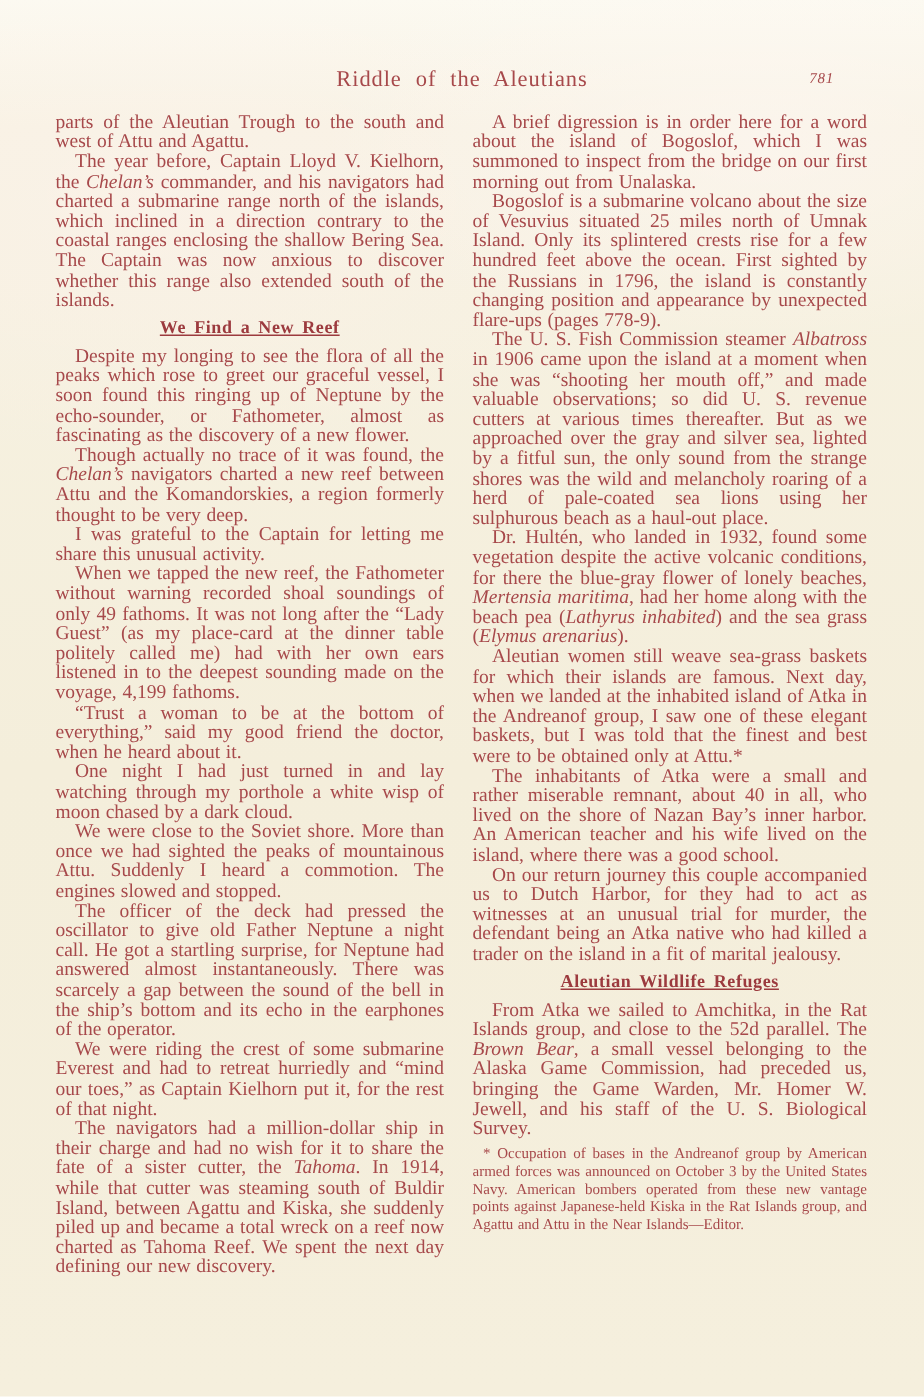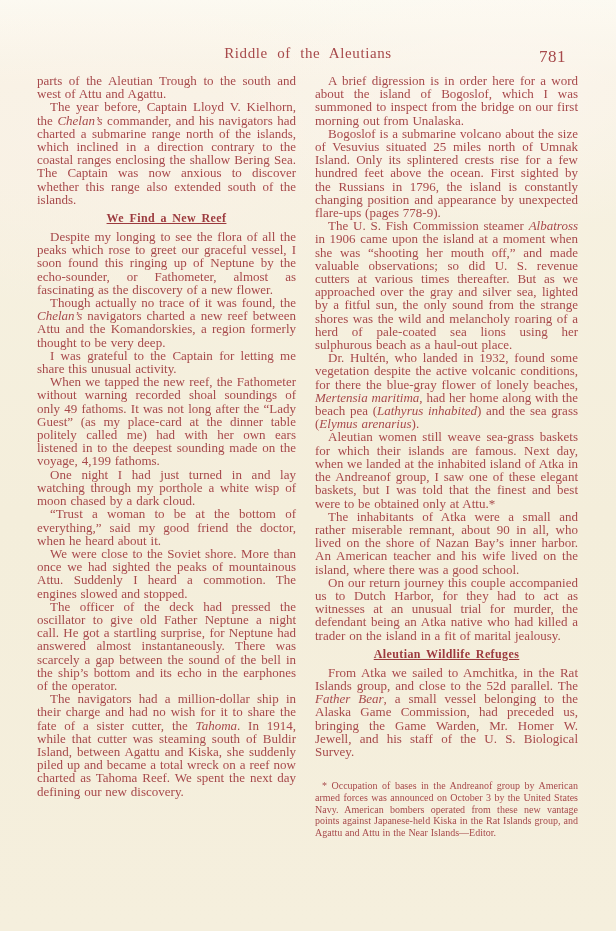--- a/index.html
+++ b/index.html
@@ -25,24 +25,25 @@
   }
   .running-title {
     text-align: center;
     font-size: 15px;
     letter-spacing: 0.6px;
     word-spacing: 5px;
     color: var(--ink, #a7494b);
   }
   .page-number {
     position: absolute;
-    top: 2px; right: 50px;
-    font-size: 17px;
+    top: 2px; right: 60px;
+    font-size: 10px;
     letter-spacing: 0.5px;
     color: var(--ink, #a7494b);
+    font-style: italic;
   }
   .columns {
     position: absolute;
     top: 74px; left: 37px;
     display: flex;
     gap: 19px;
   }
   .col { width: 259px; }
   .col.right { width: 263px; }
   .para {
@@ -59,21 +60,21 @@
     margin: 5px 0 4px;
     text-align: center;
     font-weight: bold;
     font-size: 12px;
     letter-spacing: 0.4px;
     word-spacing: 2px;
     color: var(--heading-ink, #9c3a3e);
     text-decoration: underline;
   }
   .footnote {
-    margin-top: 22px;
+    margin-top: 6px;
     font-size: 10px;
     line-height: 11.7px;
     text-align: justify;
     text-indent: 7px;
     word-spacing: 0.4px;
     color: var(--ink, #a7494b);
   }
   i { }
 </style>
 </head>
@@ -87,32 +88,33 @@
 
   <div class="columns">
     <div class="col left" id="col-left">
         <p class="para noindent">parts of the Aleutian Trough to the south and west of Attu and Agattu.</p>
         <p class="para">The year before, Captain Lloyd V. Kielhorn, the <i>Chelan’s</i> commander, and his navigators had charted a submarine range north of the islands, which inclined in a direction contrary to the coastal ranges enclosing the shallow Bering Sea. The Captain was now anxious to discover whether this range also extended south of the islands.</p>
         <div class="section-heading">We Find a New Reef</div>
         <p class="para">Despite my longing to see the flora of all the peaks which rose to greet our graceful vessel, I soon found this ringing up of Neptune by the echo-sounder, or Fathometer, almost as fascinating as the discovery of a new flower.</p>
         <p class="para">Though actually no trace of it was found, the <i>Chelan’s</i> navigators charted a new reef between Attu and the Komandorskies, a region formerly thought to be very deep.</p>
         <p class="para">I was grateful to the Captain for letting me share this unusual activity.</p>
         <p class="para">When we tapped the new reef, the Fathometer without warning recorded shoal soundings of only 49 fathoms. It was not long after the “Lady Guest” (as my place-card at the dinner table politely called me) had with her own ears listened in to the deepest sounding made on the voyage, 4,199 fathoms.</p>
+        <p class="para">“Trust a woman to be at the bottom of everything,” said my good friend the doctor, when he heard about it.</p>
         <p class="para">One night I had just turned in and lay watching through my porthole a white wisp of moon chased by a dark cloud.</p>
-        <p class="para">“Trust a woman to be at the bottom of everything,” said my good friend the doctor, when he heard about it.</p>
         <p class="para">We were close to the Soviet shore. More than once we had sighted the peaks of mountainous Attu. Suddenly I heard a commotion. The engines slowed and stopped.</p>
         <p class="para">The officer of the deck had pressed the oscillator to give old Father Neptune a night call. He got a startling surprise, for Neptune had answered almost instantaneously. There was scarcely a gap between the sound of the bell in the ship’s bottom and its echo in the earphones of the operator.</p>
+        <p class="para">We were riding the crest of some submarine Everest and had to retreat hurriedly and “mind our toes,” as Captain Kielhorn put it, for the rest of that night.</p>
         <p class="para">The navigators had a million-dollar ship in their charge and had no wish for it to share the fate of a sister cutter, the <i>Tahoma</i>. In 1914, while that cutter was steaming south of Buldir Island, between Agattu and Kiska, she suddenly piled up and became a total wreck on a reef now charted as Tahoma Reef. We spent the next day defining our new discovery.</p>
       </div>
     <div class="col right" id="col-right">
         <p class="para">A brief digression is in order here for a word about the island of Bogoslof, which I was summoned to inspect from the bridge on our first morning out from Unalaska.</p>
         <p class="para">Bogoslof is a submarine volcano about the size of Vesuvius situated 25 miles north of Umnak Island. Only its splintered crests rise for a few hundred feet above the ocean. First sighted by the Russians in 1796, the island is constantly changing position and appearance by unexpected flare-ups (pages 778-9).</p>
         <p class="para">The U. S. Fish Commission steamer <i>Albatross</i> in 1906 came upon the island at a moment when she was “shooting her mouth off,” and made valuable observations; so did U. S. revenue cutters at various times thereafter. But as we approached over the gray and silver sea, lighted by a fitful sun, the only sound from the strange shores was the wild and melancholy roaring of a herd of pale-coated sea lions using her sulphurous beach as a haul-out place.</p>
         <p class="para">Dr. Hultén, who landed in 1932, found some vegetation despite the active volcanic conditions, for there the blue-gray flower of lonely beaches, <i>Mertensia maritima</i>, had her home along with the beach pea (<i>Lathyrus inhabited</i>) and the sea grass (<i>Elymus arenarius</i>).</p>
         <p class="para">Aleutian women still weave sea-grass baskets for which their islands are famous. Next day, when we landed at the inhabited island of Atka in the Andreanof group, I saw one of these elegant baskets, but I was told that the finest and best were to be obtained only at Attu.*</p>
-        <p class="para">The inhabitants of Atka were a small and rather miserable remnant, about 90 in all, who lived on the shore of Nazan Bay’s inner harbor. An American teacher and his wife lived on the island, where there was a good school.</p>
+        <p class="para">The inhabitants of Atka were a small and rather miserable remnant, about 40 in all, who lived on the shore of Nazan Bay’s inner harbor. An American teacher and his wife lived on the island, where there was a good school.</p>
         <p class="para">On our return journey this couple accompanied us to Dutch Harbor, for they had to act as witnesses at an unusual trial for murder, the defendant being an Atka native who had killed a trader on the island in a fit of marital jealousy.</p>
         <div class="section-heading">Aleutian Wildlife Refuges</div>
-        <p class="para">From Atka we sailed to Amchitka, in the Rat Islands group, and close to the 52d parallel. The <i>Father Bear</i>, a small vessel belonging to the Alaska Game Commission, had preceded us, bringing the Game Warden, Mr. Homer W. Jewell, and his staff of the U. S. Biological Survey.</p>
+        <p class="para">From Atka we sailed to Amchitka, in the Rat Islands group, and close to the 52d parallel. The <i>Brown Bear</i>, a small vessel belonging to the Alaska Game Commission, had preceded us, bringing the Game Warden, Mr. Homer W. Jewell, and his staff of the U. S. Biological Survey.</p>
         <div class="footnote">* Occupation of bases in the Andreanof group by American armed forces was announced on October 3 by the United States Navy. American bombers operated from these new vantage points against Japanese-held Kiska in the Rat Islands group, and Agattu and Attu in the Near Islands—Editor.</div>
       </div>
   </div>
 </div>
 
 </body></html>

